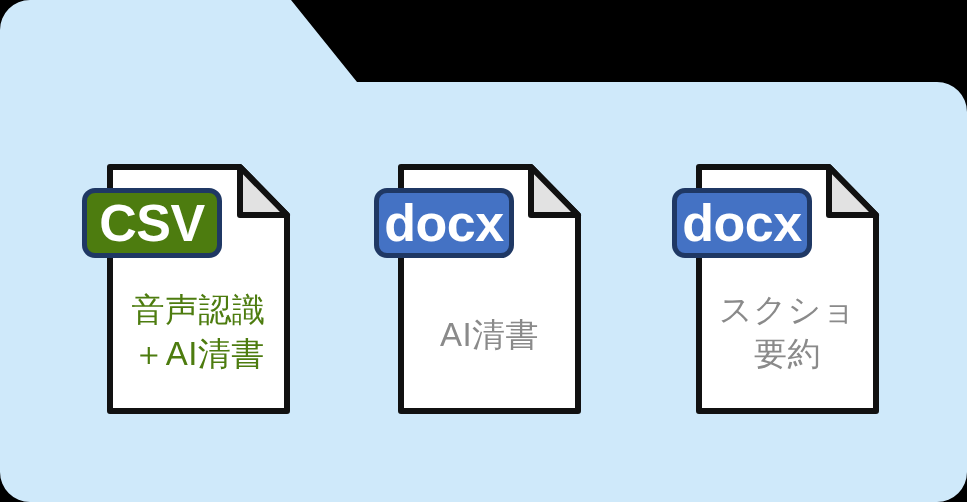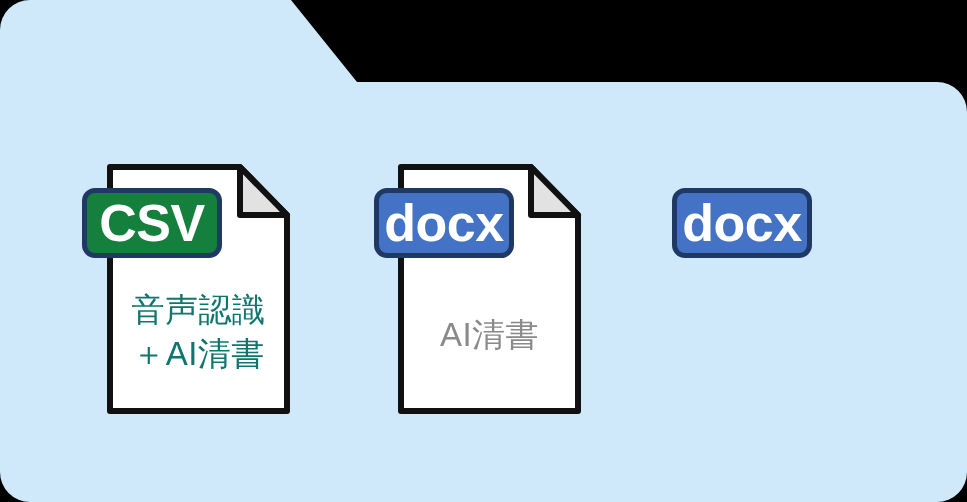--- a/index.html
+++ b/index.html
@@ -64,46 +64,54 @@
 
   <svg id="bg-panel" width="967" height="502" viewBox="0 0 967 502">
     <path id="bg-path" d="M 30 0 L 291 0 L 357 82 L 937 82 A 30 30 0 0 1 967 112 L 967 472 A 30 30 0 0 1 937 502 L 30 502 A 30 30 0 0 1 0 472 L 0 30 A 30 30 0 0 1 30 0 Z" fill="#CFE9FA"></path>
   </svg>
 
   <div class="doc" id="doc-0" style="left:101px; top:158px; width:195px; height:262px;">
     <svg class="doc-svg" width="195" height="262" viewBox="0 0 195 262">
       <path d="M 9 9 L 139 9 L 186 57 L 186 253 L 9 253 Z" fill="#FFFFFF" stroke="#111111" stroke-width="6" stroke-linejoin="round" stroke-linecap="round"></path>
       <path d="M 139 9 L 186 57 L 139 57 Z" fill="#E2E2E2" stroke="#111111" stroke-width="6" stroke-linejoin="round" stroke-linecap="round"></path>
     </svg>
-    <div class="doc-label" style="top: 130px; color: #0f766e;">音声認識
+    <div class="doc-label" style="top: 130px; color: #4d7c0f;">音声認識
 ＋AI清書</div>
   </div>
   <svg class="badge-tail" style="left:82px; top:248px;" width="30" height="30" viewBox="0 0 30 30">
     <path d="M 2 2 L 26 20 L 2 20 Z" fill="#57595E"></path>
   </svg>
   <div class="badge" id="badge-0" style="left:82px; top:188px; width:140px; height:70px;
-              background:#15803d; border:5px solid #1F3864; font-size:52px;">
+              background:#4d7c0f; border:5px solid #1F3864; font-size:52px;">
     <span>CSV</span>
   </div>
 
   <div class="doc" id="doc-1" style="left:392px; top:158px; width:195px; height:262px;">
     <svg class="doc-svg" width="195" height="262" viewBox="0 0 195 262">
       <path d="M 9 9 L 139 9 L 186 57 L 186 253 L 9 253 Z" fill="#FFFFFF" stroke="#111111" stroke-width="6" stroke-linejoin="round" stroke-linecap="round"></path>
       <path d="M 139 9 L 186 57 L 139 57 Z" fill="#E2E2E2" stroke="#111111" stroke-width="6" stroke-linejoin="round" stroke-linecap="round"></path>
     </svg>
     <div class="doc-label" style="top: 155px; color: rgb(138, 138, 138);">AI清書</div>
   </div>
   <svg class="badge-tail" style="left:374px; top:248px;" width="30" height="30" viewBox="0 0 30 30">
     <path d="M 2 2 L 26 20 L 2 20 Z" fill="#57595E"></path>
   </svg>
   <div class="badge" id="badge-1" style="left:374px; top:188px; width:140px; height:70px;
               background:#4472C4; border:5px solid #1F3864; font-size:52px;">
     <span>docx</span>
   </div>
 
+  <div class="doc" id="doc-2" style="left:690px; top:158px; width:195px; height:262px;">
+    <svg class="doc-svg" width="195" height="262" viewBox="0 0 195 262">
+      <path d="M 9 9 L 139 9 L 186 57 L 186 253 L 9 253 Z" fill="#FFFFFF" stroke="#111111" stroke-width="6" stroke-linejoin="round" stroke-linecap="round"></path>
+      <path d="M 139 9 L 186 57 L 139 57 Z" fill="#E2E2E2" stroke="#111111" stroke-width="6" stroke-linejoin="round" stroke-linecap="round"></path>
+    </svg>
+    <div class="doc-label" style="top: 130px; color: rgb(138, 138, 138);">スクショ
+要約</div>
+  </div>
   <svg class="badge-tail" style="left:672px; top:248px;" width="30" height="30" viewBox="0 0 30 30">
     <path d="M 2 2 L 26 20 L 2 20 Z" fill="#57595E"></path>
   </svg>
   <div class="badge" id="badge-2" style="left:672px; top:188px; width:140px; height:70px;
               background:#4472C4; border:5px solid #1F3864; font-size:52px;">
     <span>docx</span>
   </div>
 
 </div>
 

